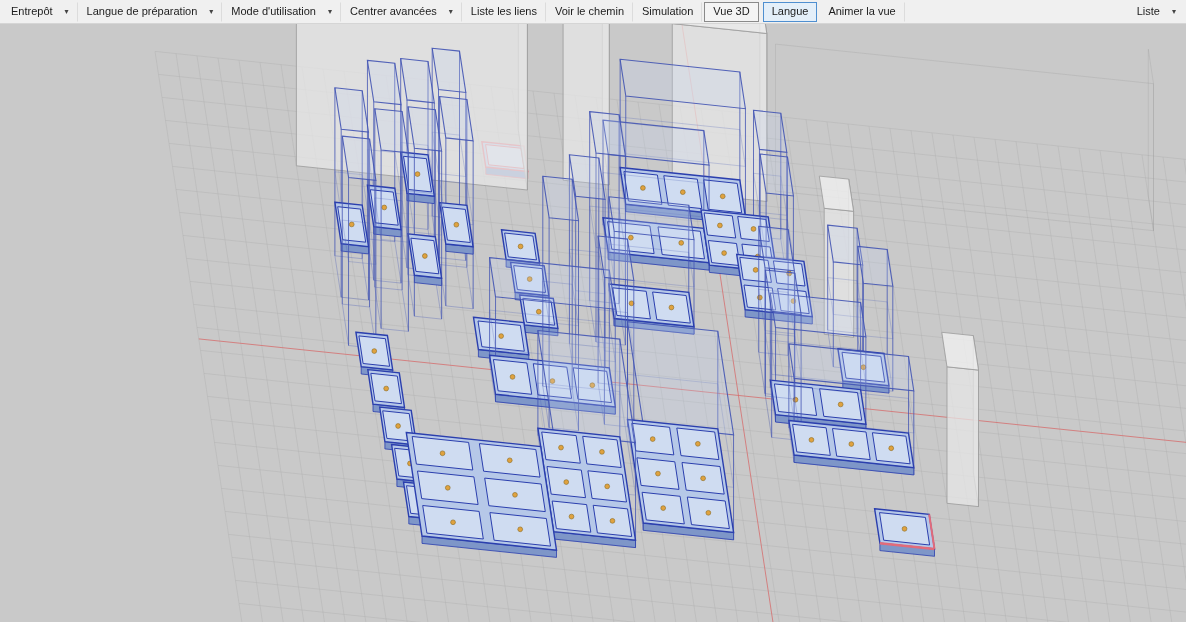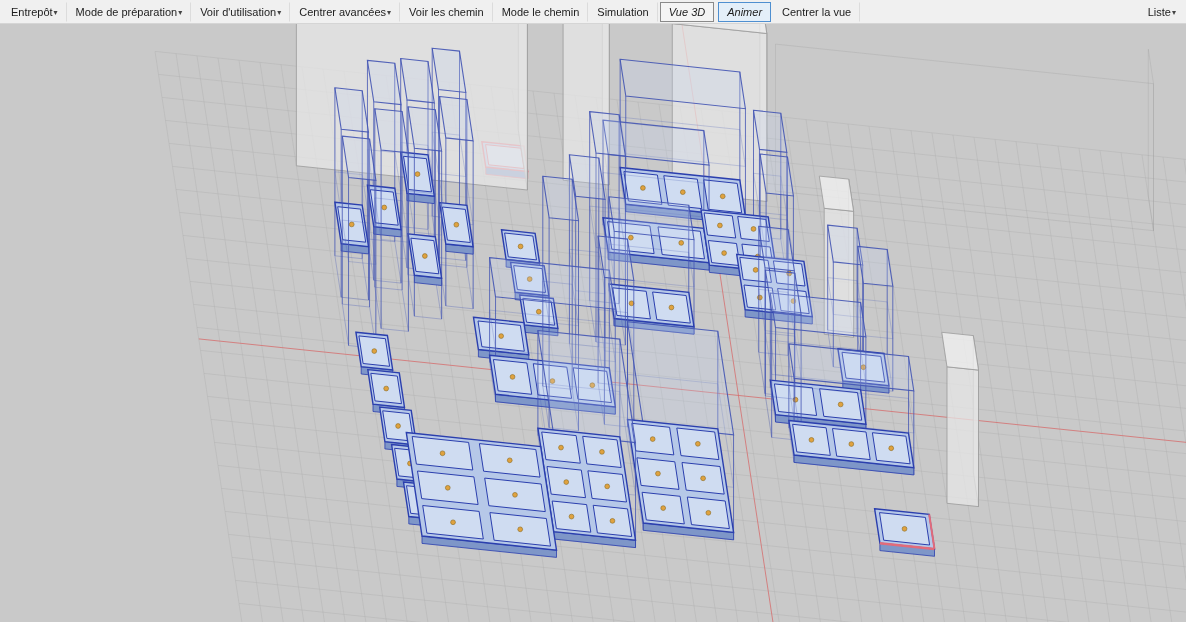--- a/index.html
+++ b/index.html
@@ -6,66 +6,66 @@
   html,body { margin:0; padding:0; width:1186px; height:622px; overflow:hidden;
               font-family:"Liberation Sans", sans-serif; }
   .toolbar {
     height:24px; width:100%; background:#f0f0f0; border-bottom:1px solid #d5d5d5;
     display:flex; align-items:center; padding:0 2px;
   }
   .tb {
     height:20px; margin:0; padding:2px 8px; font-size:11px; line-height:15px;
     color:#1c1c1c; background:transparent; border:1px solid transparent;
     border-right:1px solid #dcdcdc; cursor:default; white-space:nowrap;
-    font-family:"Liberation Sans", sans-serif; display:inline-flex; align-items:flex-start; gap:1px;
+    font-family:"Liberation Sans", sans-serif; display:inline-flex; align-items:center; gap:12px;
   }
   .tb .caret { font-size:8px; color:#444; }
-  .tb.boxed { border:1px solid #8a8a8a; background:#f4f4f4; margin:0 2px;font-style:italic; }
+  .tb.boxed { border:1px solid #8a8a8a; background:#f4f4f4; margin:0 2px; }
   .tb.boxed.active { border:1px solid #4f8fd0; background:#e4eff9; }
   .spacer { flex:1; }
   .viewport { width:1186px; height:598px; background:#c9c9c9; position:relative; }
   svg { display:block; }
 </style>
 </head>
 <body>
 
 <div class="toolbar">
   <button class="tb">
     <span>Entrepôt</span>
     <span class="caret">▾</span>
   </button>
   <button class="tb">
-    <span>Mode de préparation</span>
+    <span>Langue de préparation</span>
     <span class="caret">▾</span>
   </button>
   <button class="tb">
-    <span>Voir d'utilisation</span>
+    <span>Mode d'utilisation</span>
     <span class="caret">▾</span>
   </button>
   <button class="tb">
     <span>Centrer avancées</span>
     <span class="caret">▾</span>
   </button>
   <button class="tb">
-    <span>Voir les chemin</span>
-  </button>
-  <button class="tb">
-    <span>Mode le chemin</span>
+    <span>Liste les liens</span>
+  </button>
+  <button class="tb">
+    <span>Voir le chemin</span>
   </button>
   <button class="tb">
     <span>Simulation</span>
   </button>
   <button class="tb boxed">
     <span>Vue 3D</span>
   </button>
   <button class="tb boxed active">
-    <span>Animer</span>
-  </button>
-  <button class="tb">
-    <span>Centrer la vue</span>
+    <span>Langue</span>
+  </button>
+  <button class="tb">
+    <span>Animer la vue</span>
   </button>
   <div class="spacer"></div>
   <button class="tb" style="border-right:none">
     <span>Liste</span>
     <span class="caret">▾</span>
   </button>
 </div>
 
 <div class="viewport" style="background: rgb(201, 201, 201);">
   <svg id="scene" width="1186" height="598" viewBox="0 0 1186 598">

